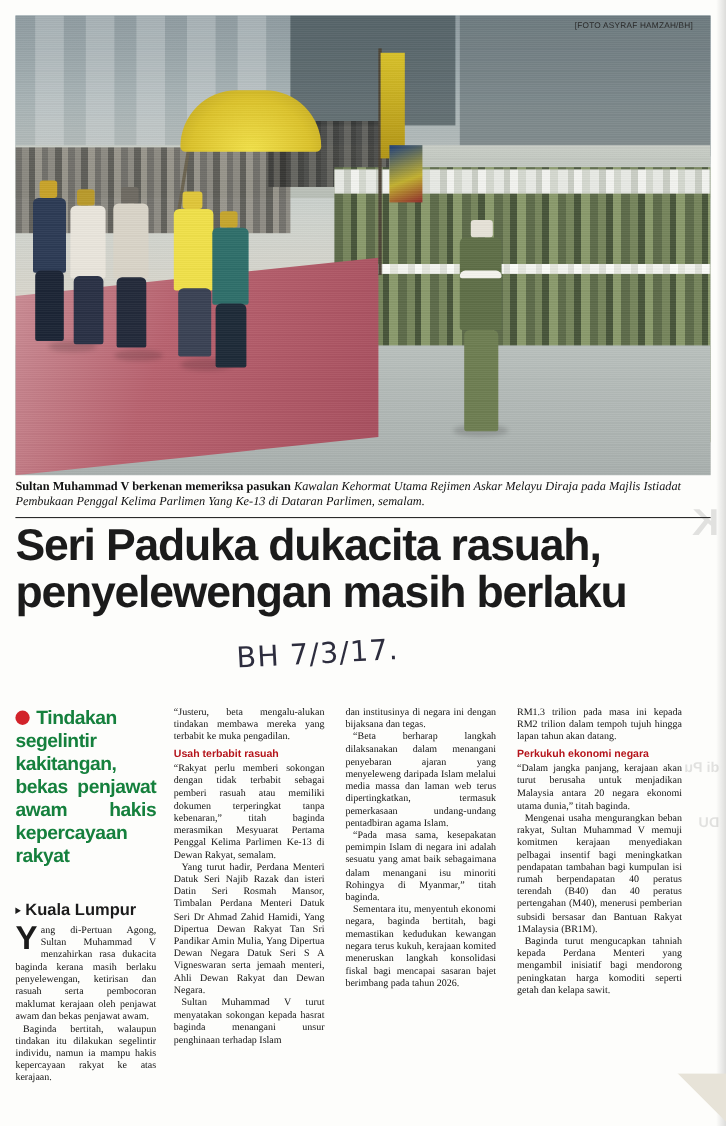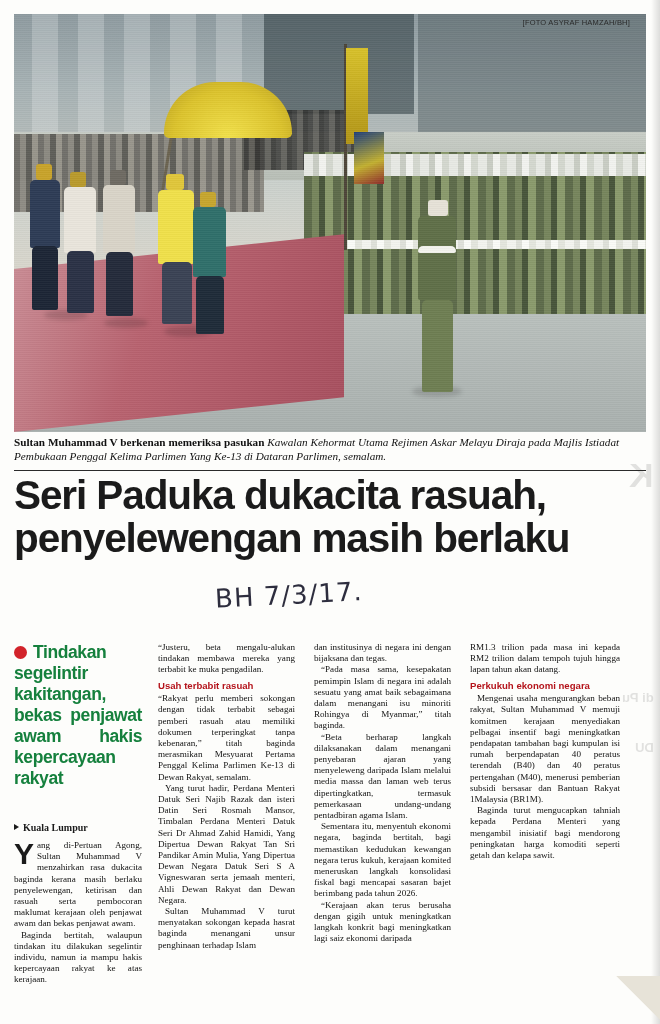--- a/index.html
+++ b/index.html
@@ -62,21 +62,21 @@
   .col p.first{text-indent:0;}
   #c1{left:0;width:128px;}
   #c2{left:144px;}
   #c3{left:300px;}
   #c4{left:456px;width:150px;}
 
   .kicker{position:absolute;left:0;top:0;width:128px;font-family:"Liberation Sans",sans-serif;font-weight:bold;
           font-size:17.5px;line-height:21px;color:#15803d;letter-spacing:-.4px;}
   .bullet-dot{position:absolute;left:0;top:4px;width:13px;height:13px;border-radius:50%;background:#d2232a;}
   .kicker-text{padding-left:19px;}
-  .loc{position:absolute;left:0;top:180px;font-family:Liberation Serif, serif;font-weight:bold;font-size:10px;color:#1b1b1b;}
+  .loc{position:absolute;left:0;top:180px;font-family:Liberation Sans, sans-serif;font-weight:bold;font-size:15px;color:#1b1b1b;}
   .loc .tri{display:inline-block;width:0;height:0;border-left:5px solid #1b1b1b;border-top:3.5px solid transparent;border-bottom:3.5px solid transparent;margin-right:4px;vertical-align:1px;}
   .lead{position:absolute;left:0;top:198px;width:128px;font-size:9.1px;line-height:11.2px;text-align:justify;}
   .dropcap{float:left;font-family:"Liberation Sans",sans-serif;font-weight:bold;font-size:30px;line-height:24px;margin:2px 3px 0 0;color:#1b1b1b;}
 
   .subhead{font-family:"Liberation Sans",sans-serif;font-weight:bold;font-size:9.6px;line-height:11.5px;color:#b4141b;margin:4px 0 2px;}
 
   
   .ghost{position:absolute;right:2px;opacity:.13;font-family:"Liberation Sans",sans-serif;font-weight:bold;color:#2b2b2b;transform:scaleX(-1);}
   .ghost1{top:456px;right:6px;font-size:34px;}
   .ghost2{top:690px;right:6px;font-size:13px;}
@@ -187,29 +187,29 @@
     <div class="col" id="c2">
       <p class="first">“Justeru, beta mengalu-alukan tindakan membawa mereka yang terbabit ke muka pengadilan.</p>
       <div class="subhead">Usah terbabit rasuah</div>
       <p class="first">“Rakyat perlu memberi sokongan dengan tidak terbabit sebagai pemberi rasuah atau memiliki dokumen terperingkat tanpa kebenaran,” titah baginda merasmikan Mesyuarat Pertama Penggal Kelima Parlimen Ke-13 di Dewan Rakyat, semalam.</p>
       <p>Yang turut hadir, Perdana Menteri Datuk Seri Najib Razak dan isteri Datin Seri Rosmah Mansor, Timbalan Perdana Menteri Datuk Seri Dr Ahmad Zahid Hamidi, Yang Dipertua Dewan Rakyat Tan Sri Pandikar Amin Mulia, Yang Dipertua Dewan Negara Datuk Seri S A Vigneswaran serta jemaah menteri, Ahli Dewan Rakyat dan Dewan Negara.</p>
       <p>Sultan Muhammad V turut menyatakan sokongan kepada hasrat baginda menangani unsur penghinaan terhadap Islam</p>
     </div>
 
     <div class="col" id="c3">
       <p class="first">dan institusinya di negara ini dengan bijaksana dan tegas.</p>
+      <p>“Beta berharap langkah dilaksanakan dalam menangani penyebaran ajaran yang menyeleweng daripada Islam melalui media massa dan laman web terus dipertingkatkan, termasuk pemerkasaan undang-undang pentadbiran agama Islam.</p>
       <p>“Pada masa sama, kesepakatan pemimpin Islam di negara ini adalah sesuatu yang amat baik sebagaimana dalam menangani isu minoriti Rohingya di Myanmar,” titah baginda.</p>
-      <p>“Beta berharap langkah dilaksanakan dalam menangani penyebaran ajaran yang menyeleweng daripada Islam melalui media massa dan laman web terus dipertingkatkan, termasuk pemerkasaan undang-undang pentadbiran agama Islam.</p>
       <p>Sementara itu, menyentuh ekonomi negara, baginda bertitah, bagi memastikan kedudukan kewangan negara terus kukuh, kerajaan komited meneruskan langkah konsolidasi fiskal bagi mencapai sasaran bajet berimbang pada tahun 2026.</p>
-      <p>“Kerajaan akan terus berusaha dengan gigih untuk meningkatkan langkah konkrit bagi meningkatkan lagi saiz ekonomi daripada</p>
     </div>
 
     <div class="col" id="c4">
       <p class="first">RM1.3 trilion pada masa ini kepada RM2 trilion dalam tempoh tujuh hingga lapan tahun akan datang.</p>
       <div class="subhead"><span class="hl">Perkukuh ekonomi negara</span></div>
+      <p class="first">“Dalam jangka panjang, kerajaan akan turut berusaha untuk menjadikan Malaysia antara 20 negara ekonomi utama dunia,” titah baginda.</p>
       <p>Mengenai usaha mengurangkan beban rakyat, Sultan Muhammad V memuji komitmen kerajaan menyediakan pelbagai insentif bagi meningkatkan pendapatan tambahan bagi kumpulan isi rumah berpendapatan 40 peratus terendah (B40) dan 40 peratus pertengahan (M40), menerusi pemberian subsidi bersasar dan Bantuan Rakyat 1Malaysia (BR1M).</p>
       <p>Baginda turut mengucapkan tahniah kepada Perdana Menteri yang mengambil inisiatif bagi mendorong peningkatan harga komoditi seperti getah dan kelapa sawit.</p>
     </div>
   </div>
 
   <div class="edge-shadow"></div>
   <div class="corner"></div>
 </div>
 
 </body></html>

